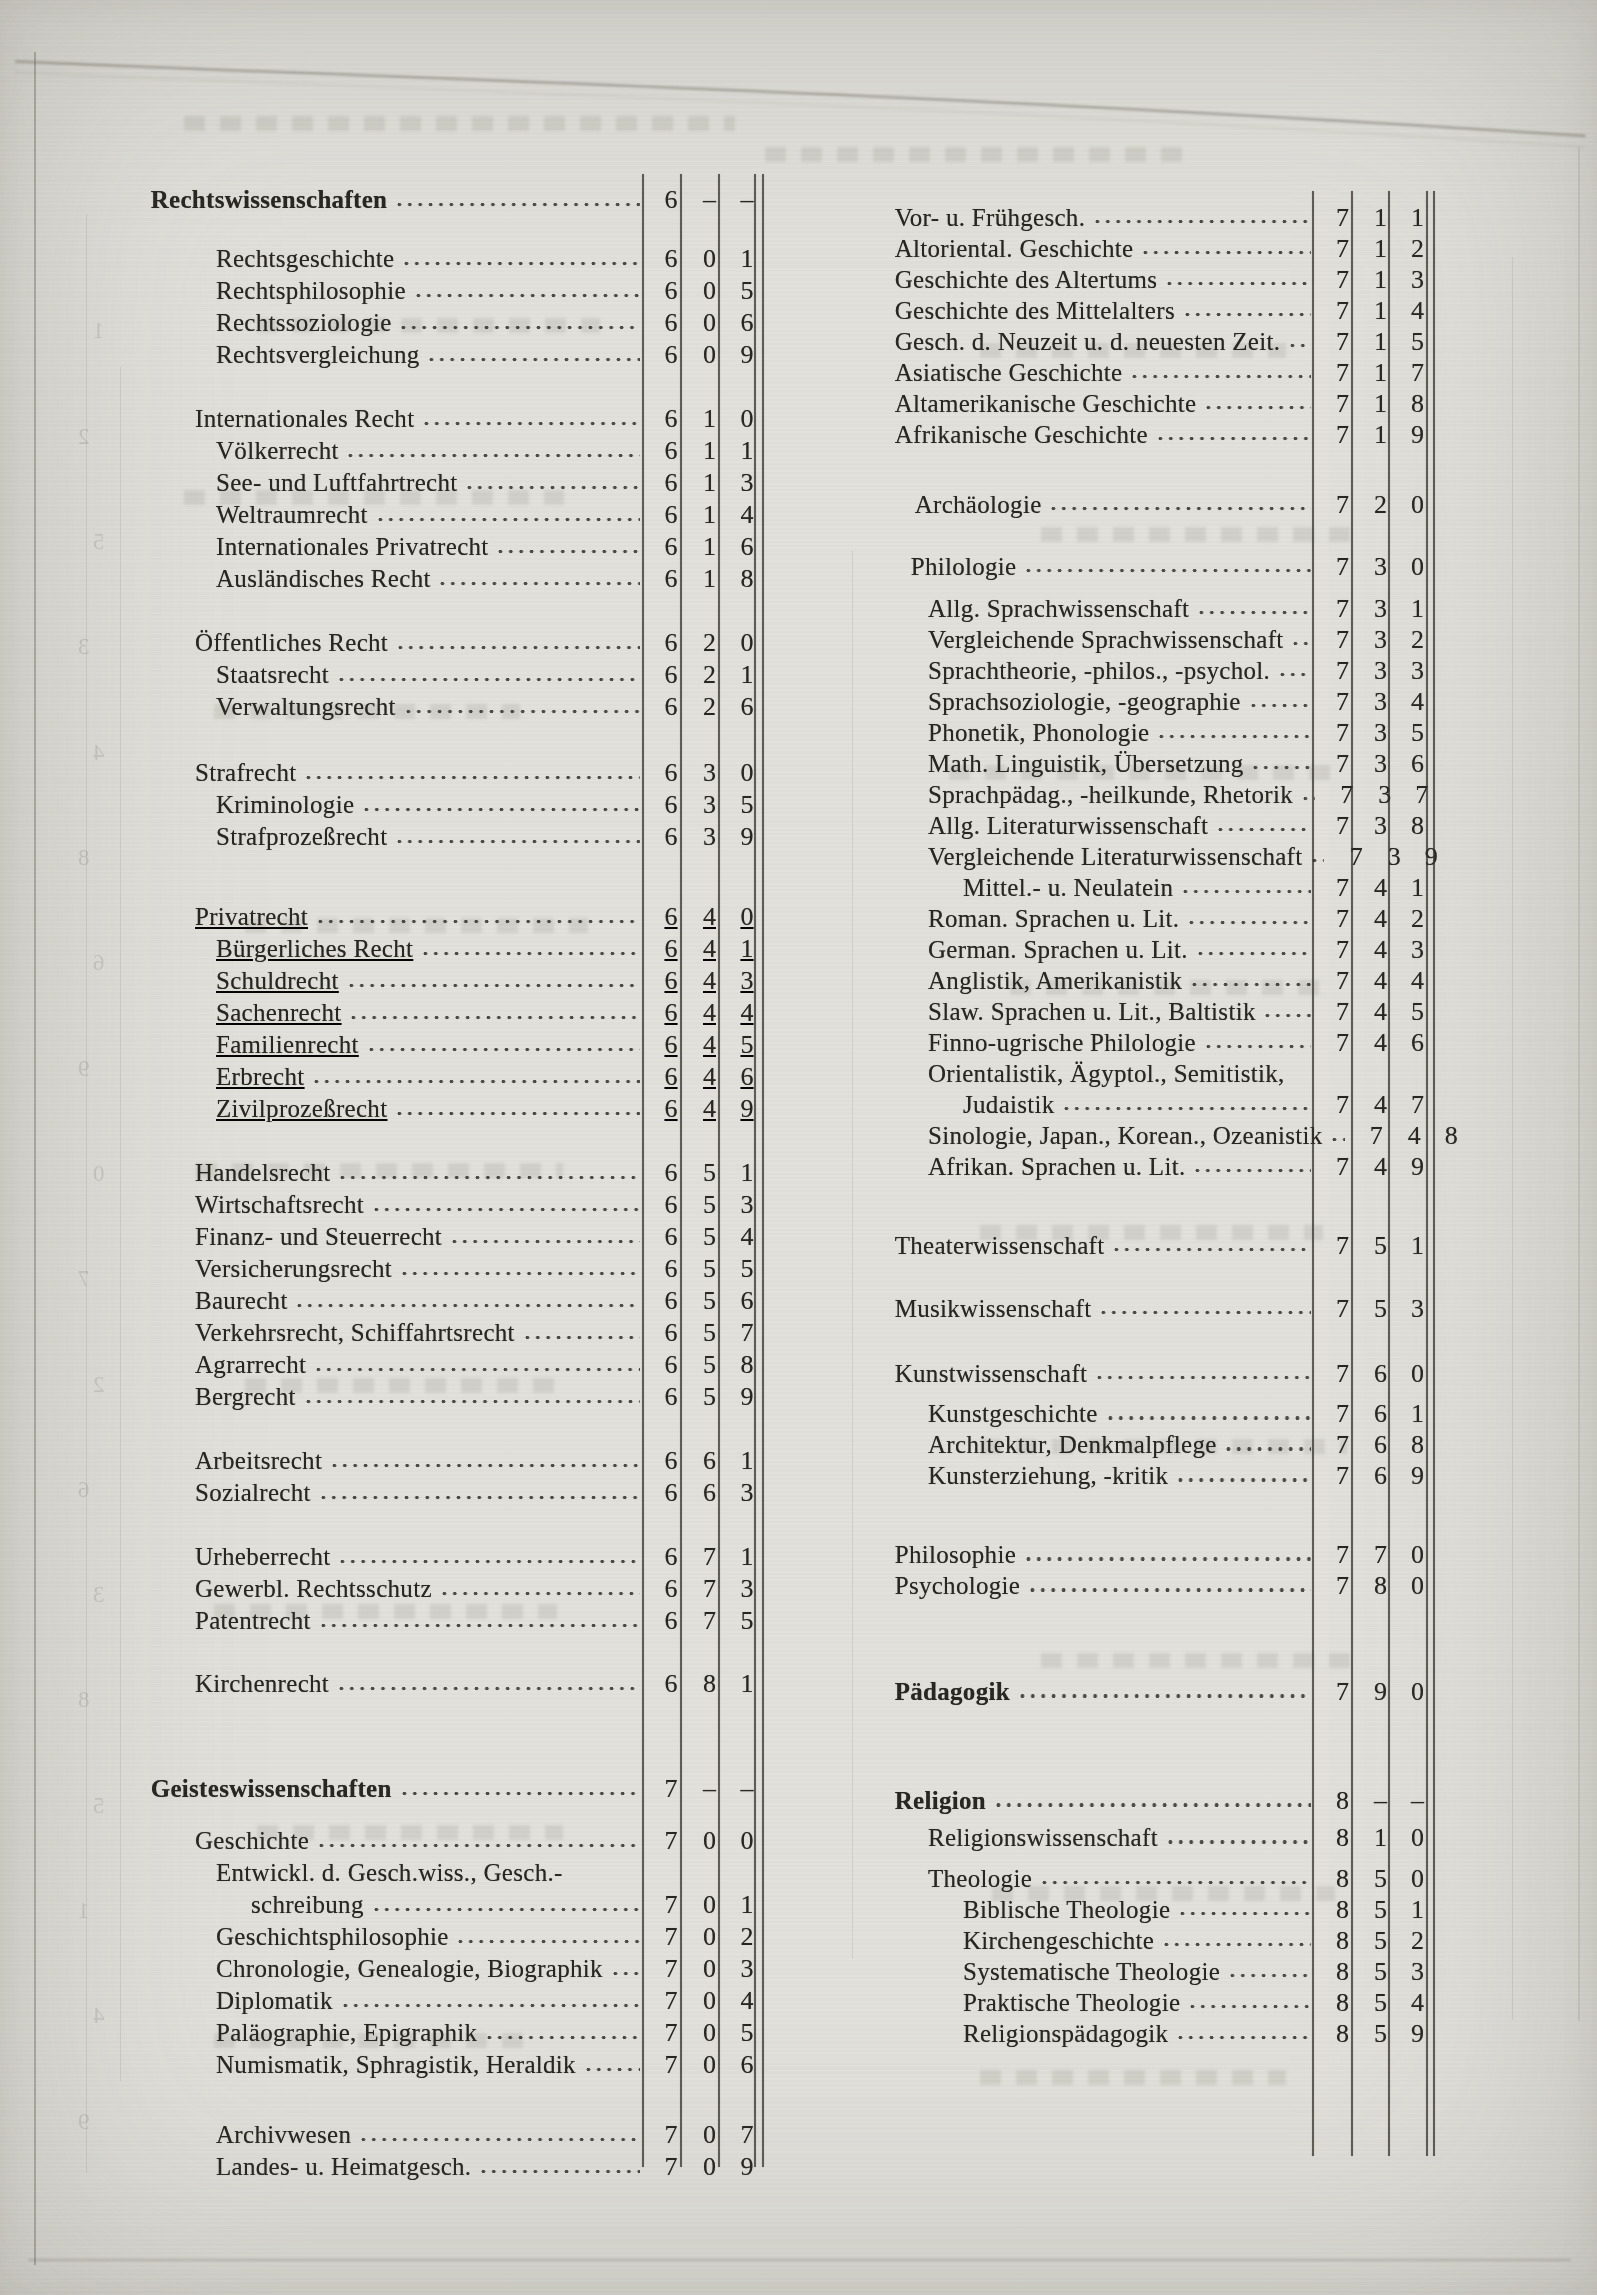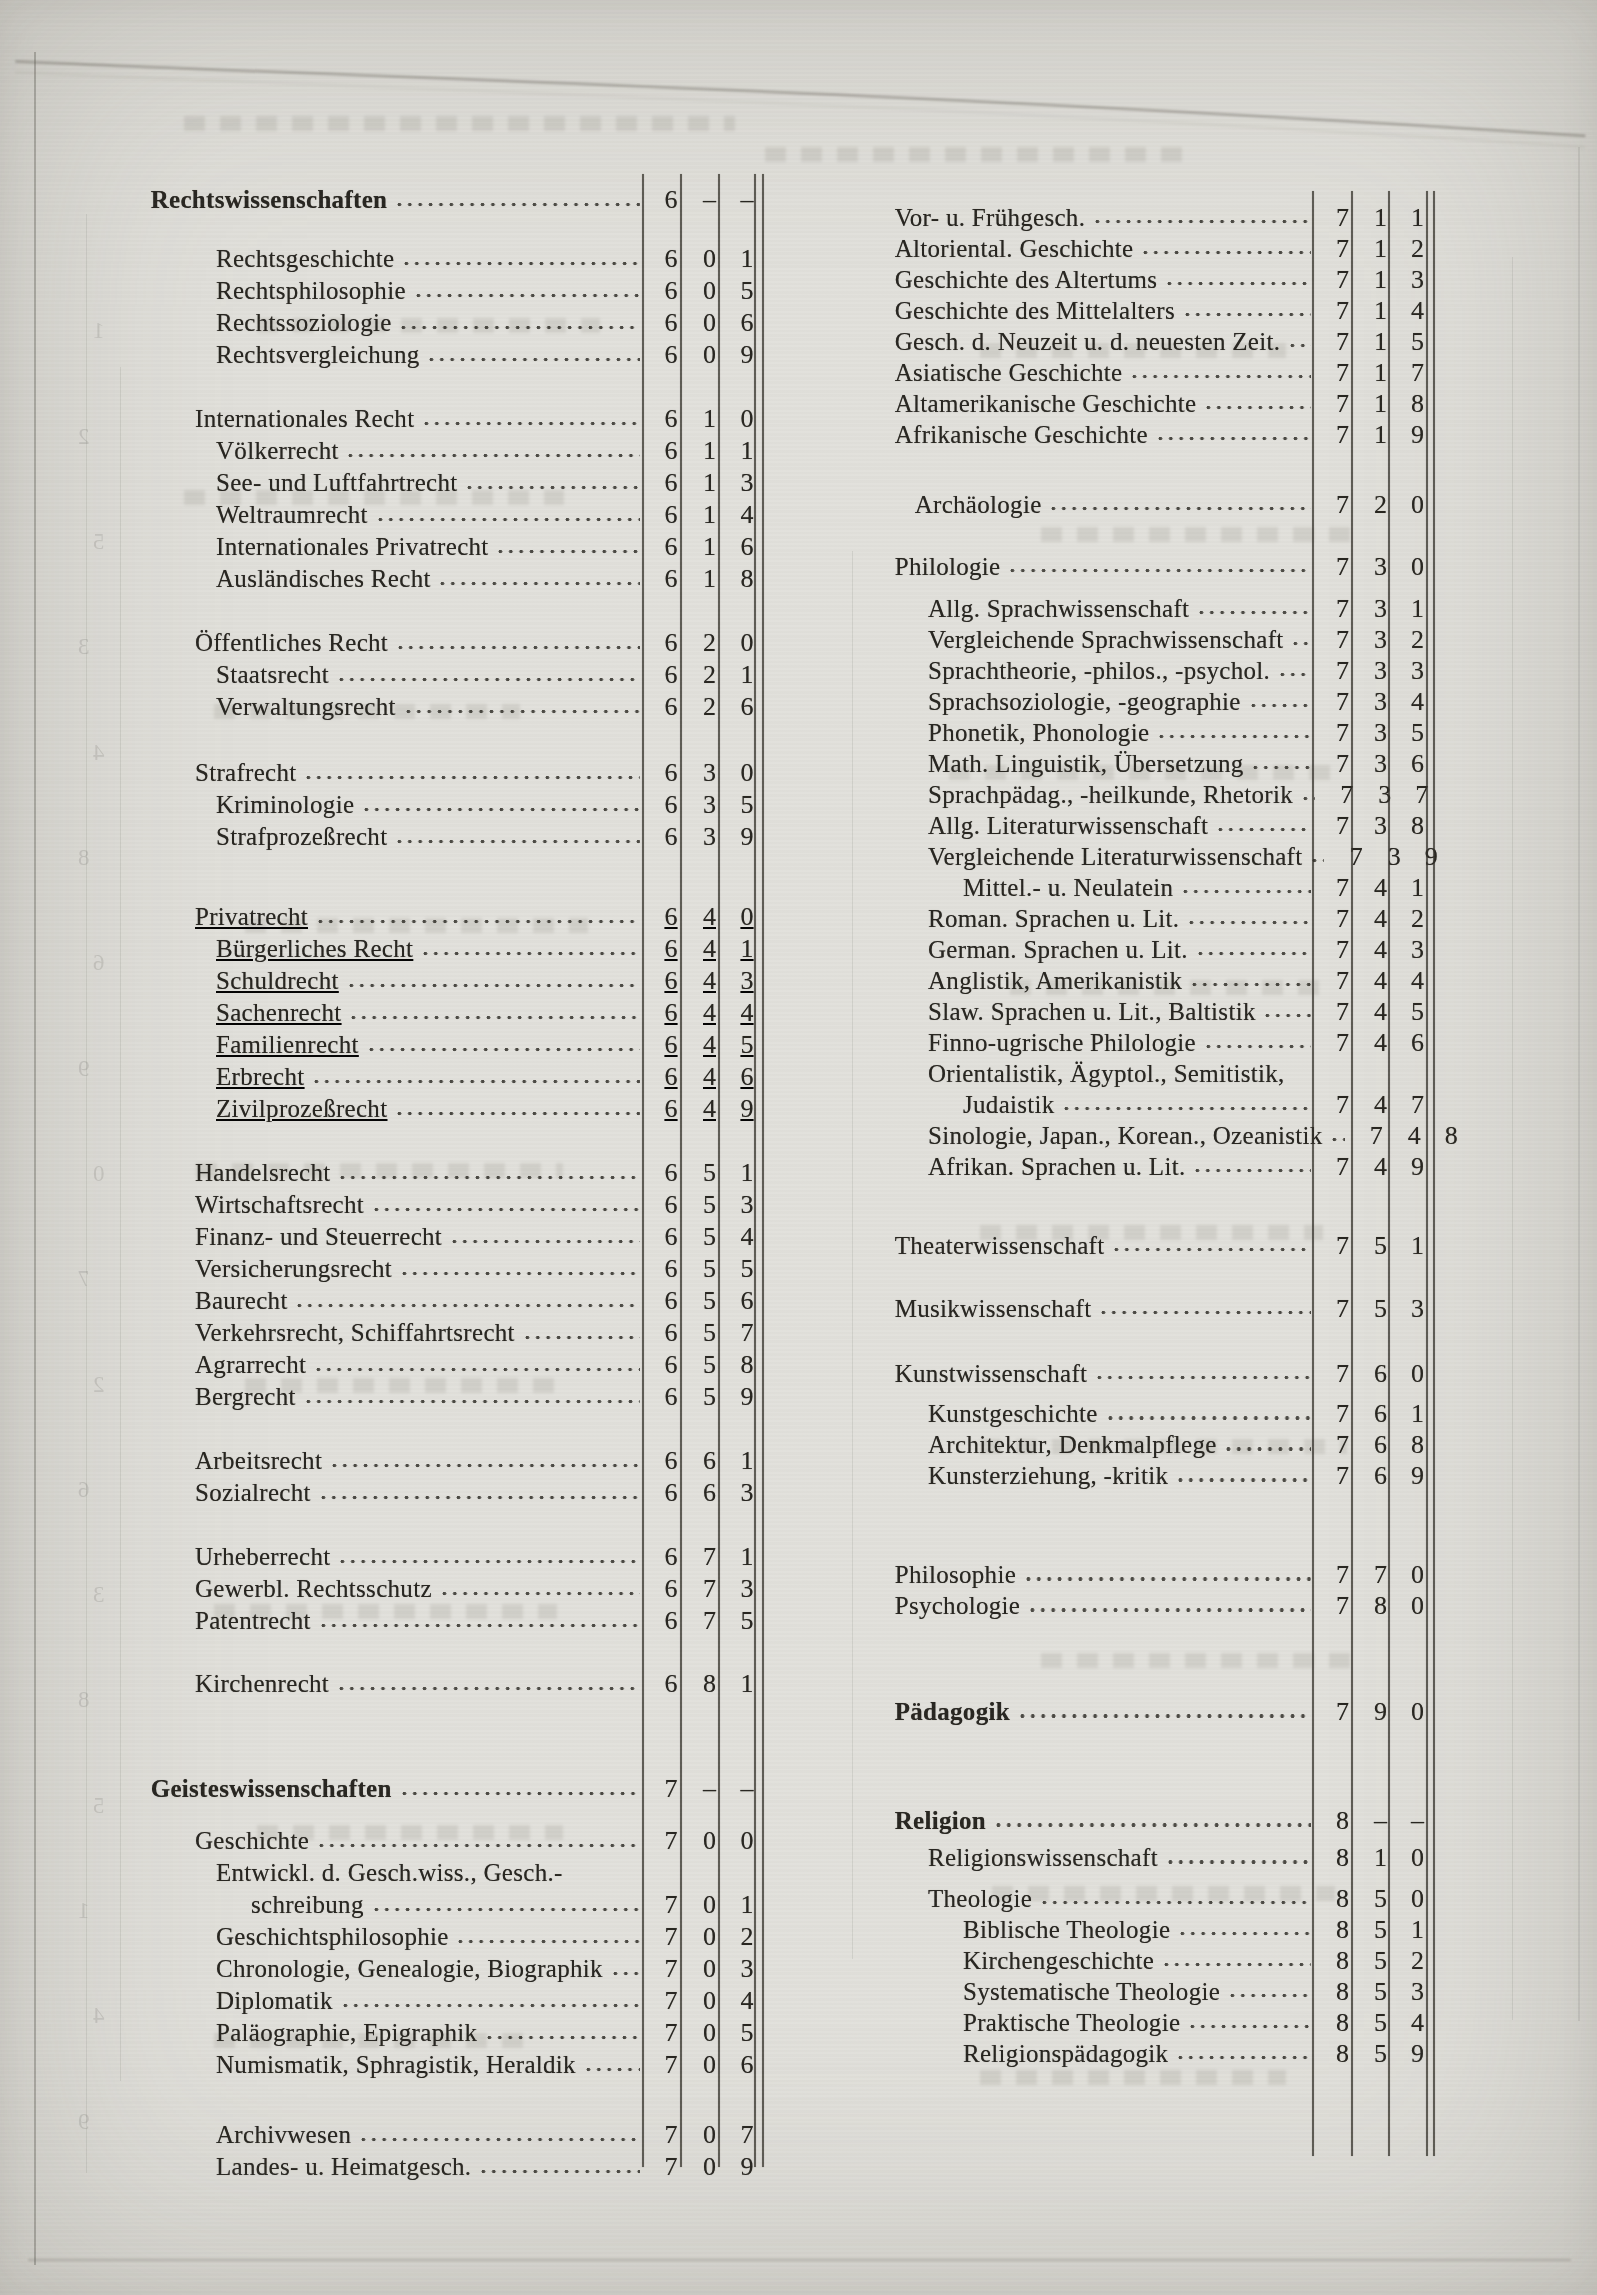--- a/index.html
+++ b/index.html
@@ -506,21 +506,21 @@
         </div>
         <div class="group" style="margin-top: 39px; margin-left: 20px;">
           <div class="row">
             <span class="label ind0">Archäologie</span>
             <span class="dots"></span>
             <span class="num n0">7</span>
             <span class="num n1">2</span>
             <span class="num n2">0</span>
           </div>
         </div>
-        <div class="group" style="margin-top: 31px;">
+        <div class="group" style="margin-top: 31px; margin-left: 16px;">
           <div class="row">
             <span class="label ind0">Philologie</span>
             <span class="dots"></span>
             <span class="num n0">7</span>
             <span class="num n1">3</span>
             <span class="num n2">0</span>
           </div>
         </div>
         <div class="group" style="margin-top: 11px;">
           <div class="row">
@@ -697,21 +697,21 @@
             <span class="num n2">8</span>
           </div>
           <div class="row">
             <span class="label ind1">Kunsterziehung, -kritik</span>
             <span class="dots"></span>
             <span class="num n0">7</span>
             <span class="num n1">6</span>
             <span class="num n2">9</span>
           </div>
         </div>
-        <div class="group" style="margin-top: 68px;">
+        <div class="group" style="margin-top: 48px;">
           <div class="row">
             <span class="label ind0">Philosophie</span>
             <span class="dots"></span>
             <span class="num n0">7</span>
             <span class="num n1">7</span>
             <span class="num n2">0</span>
           </div>
         </div>
         <div class="group" style="">
           <div class="row">

